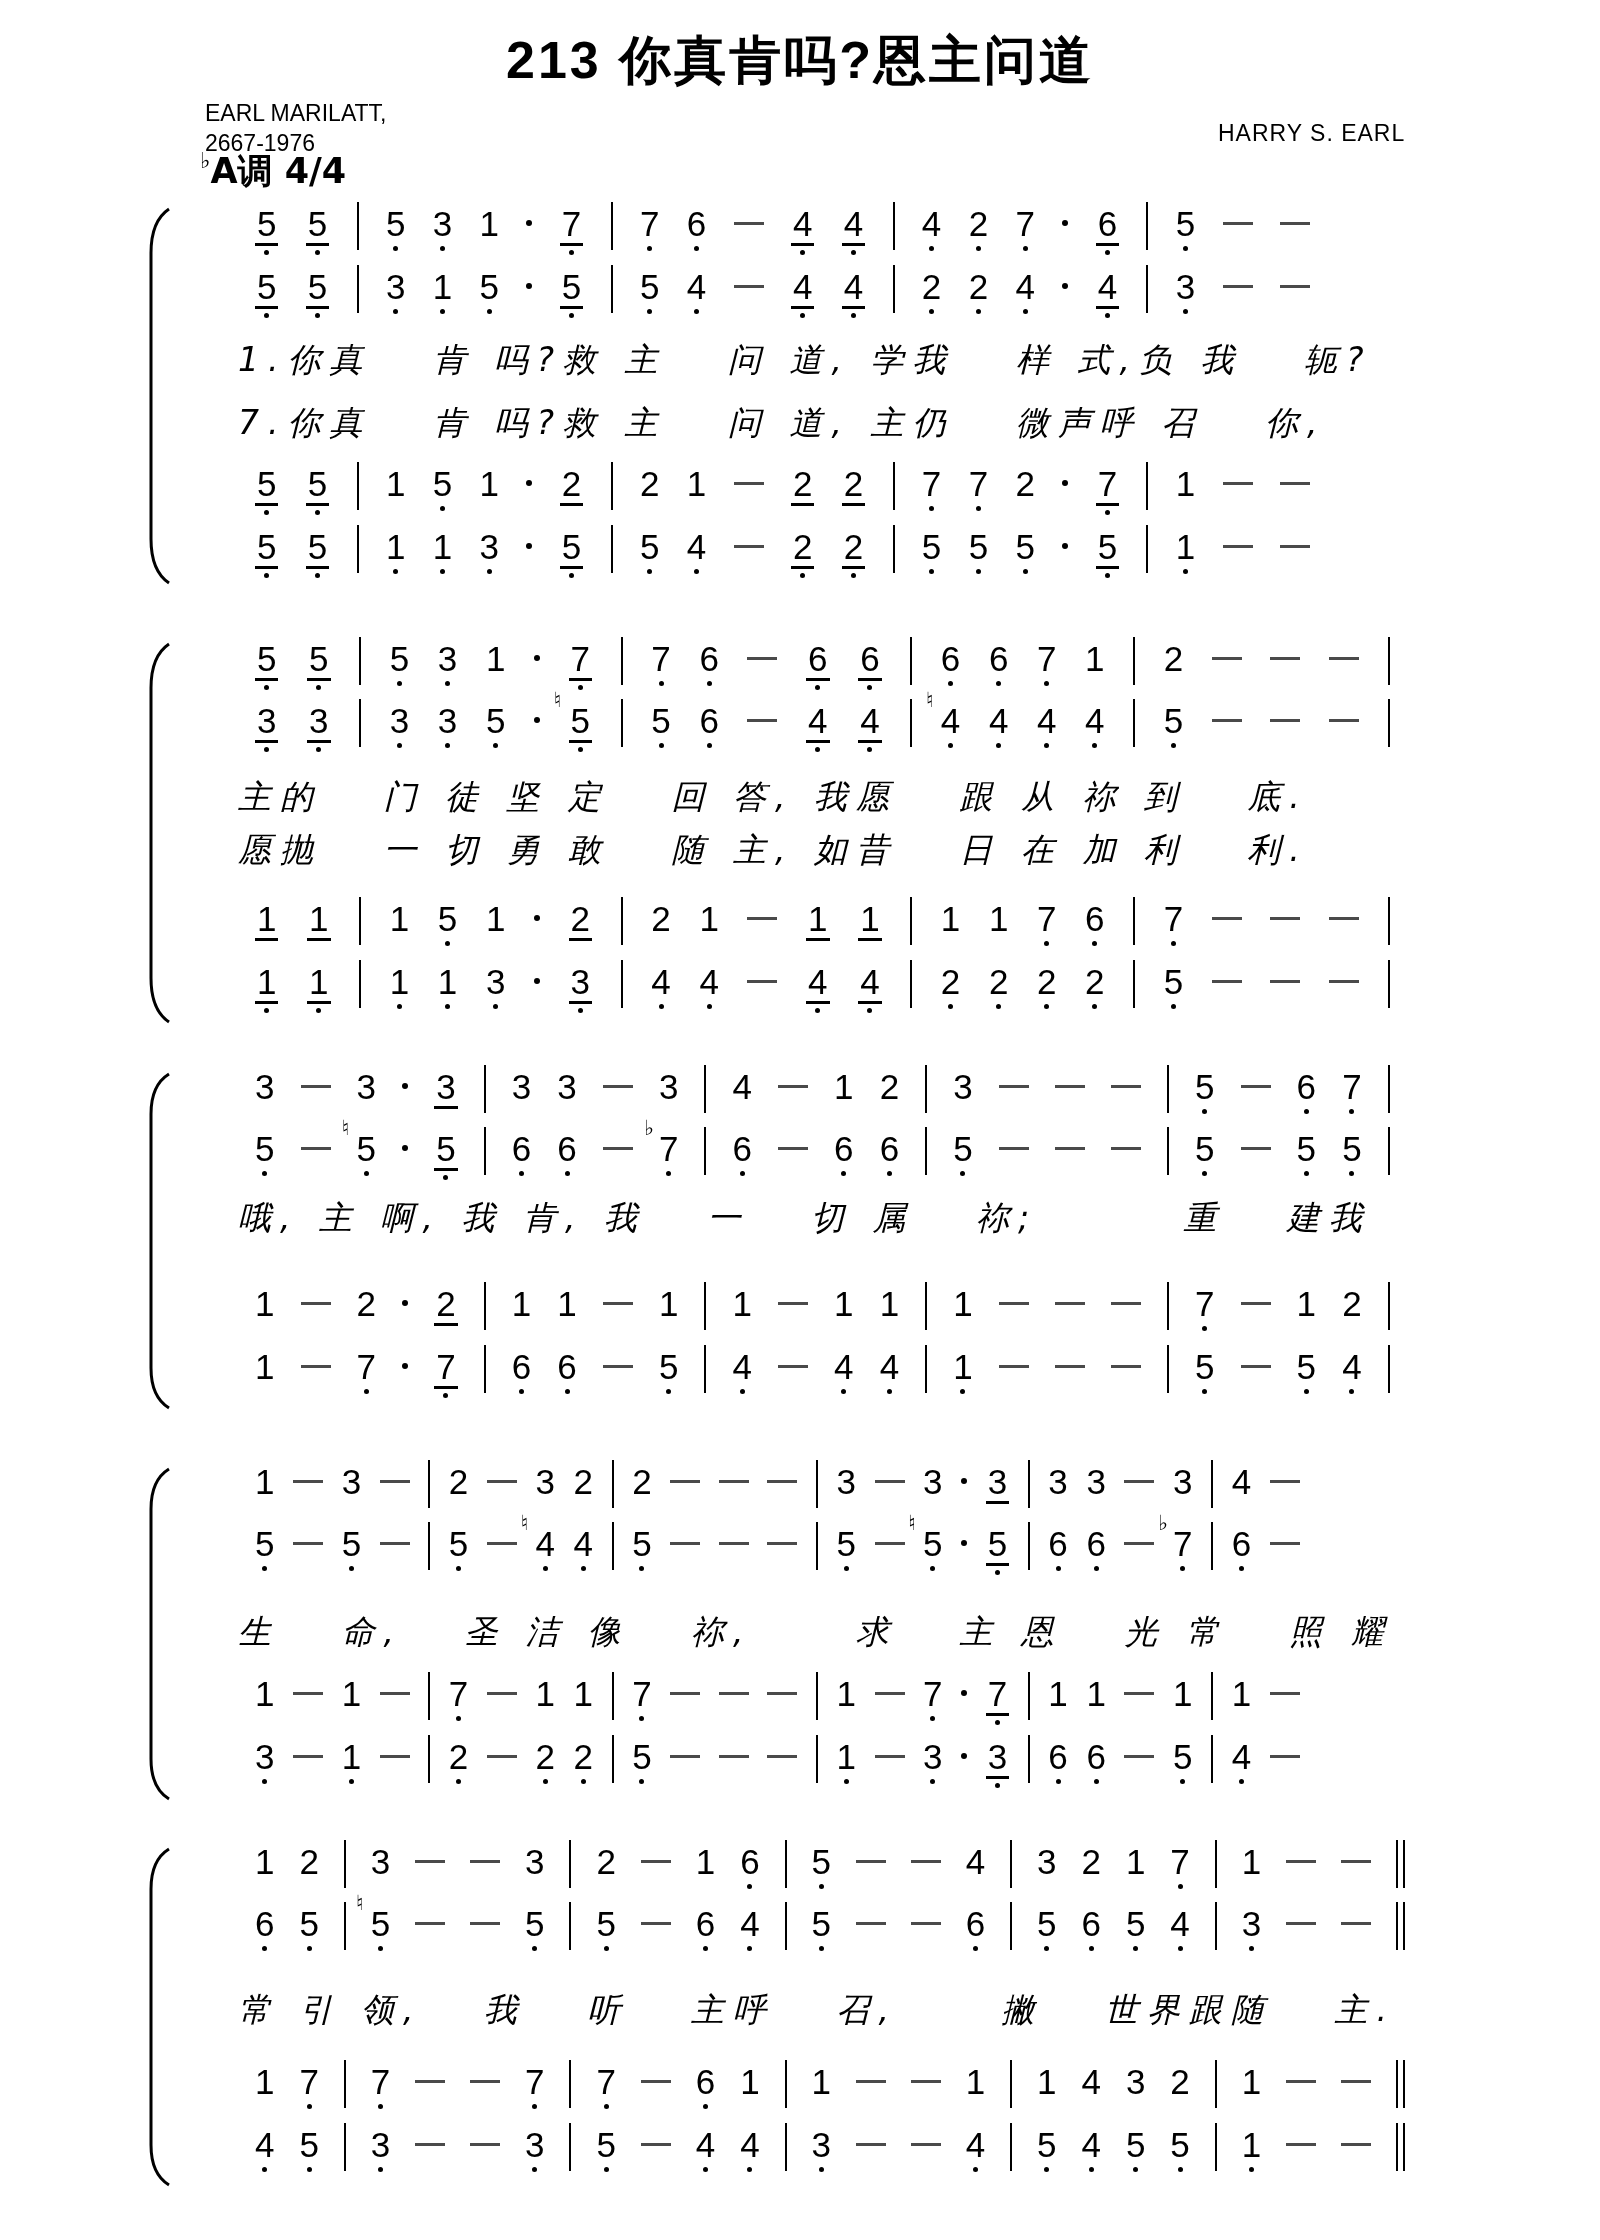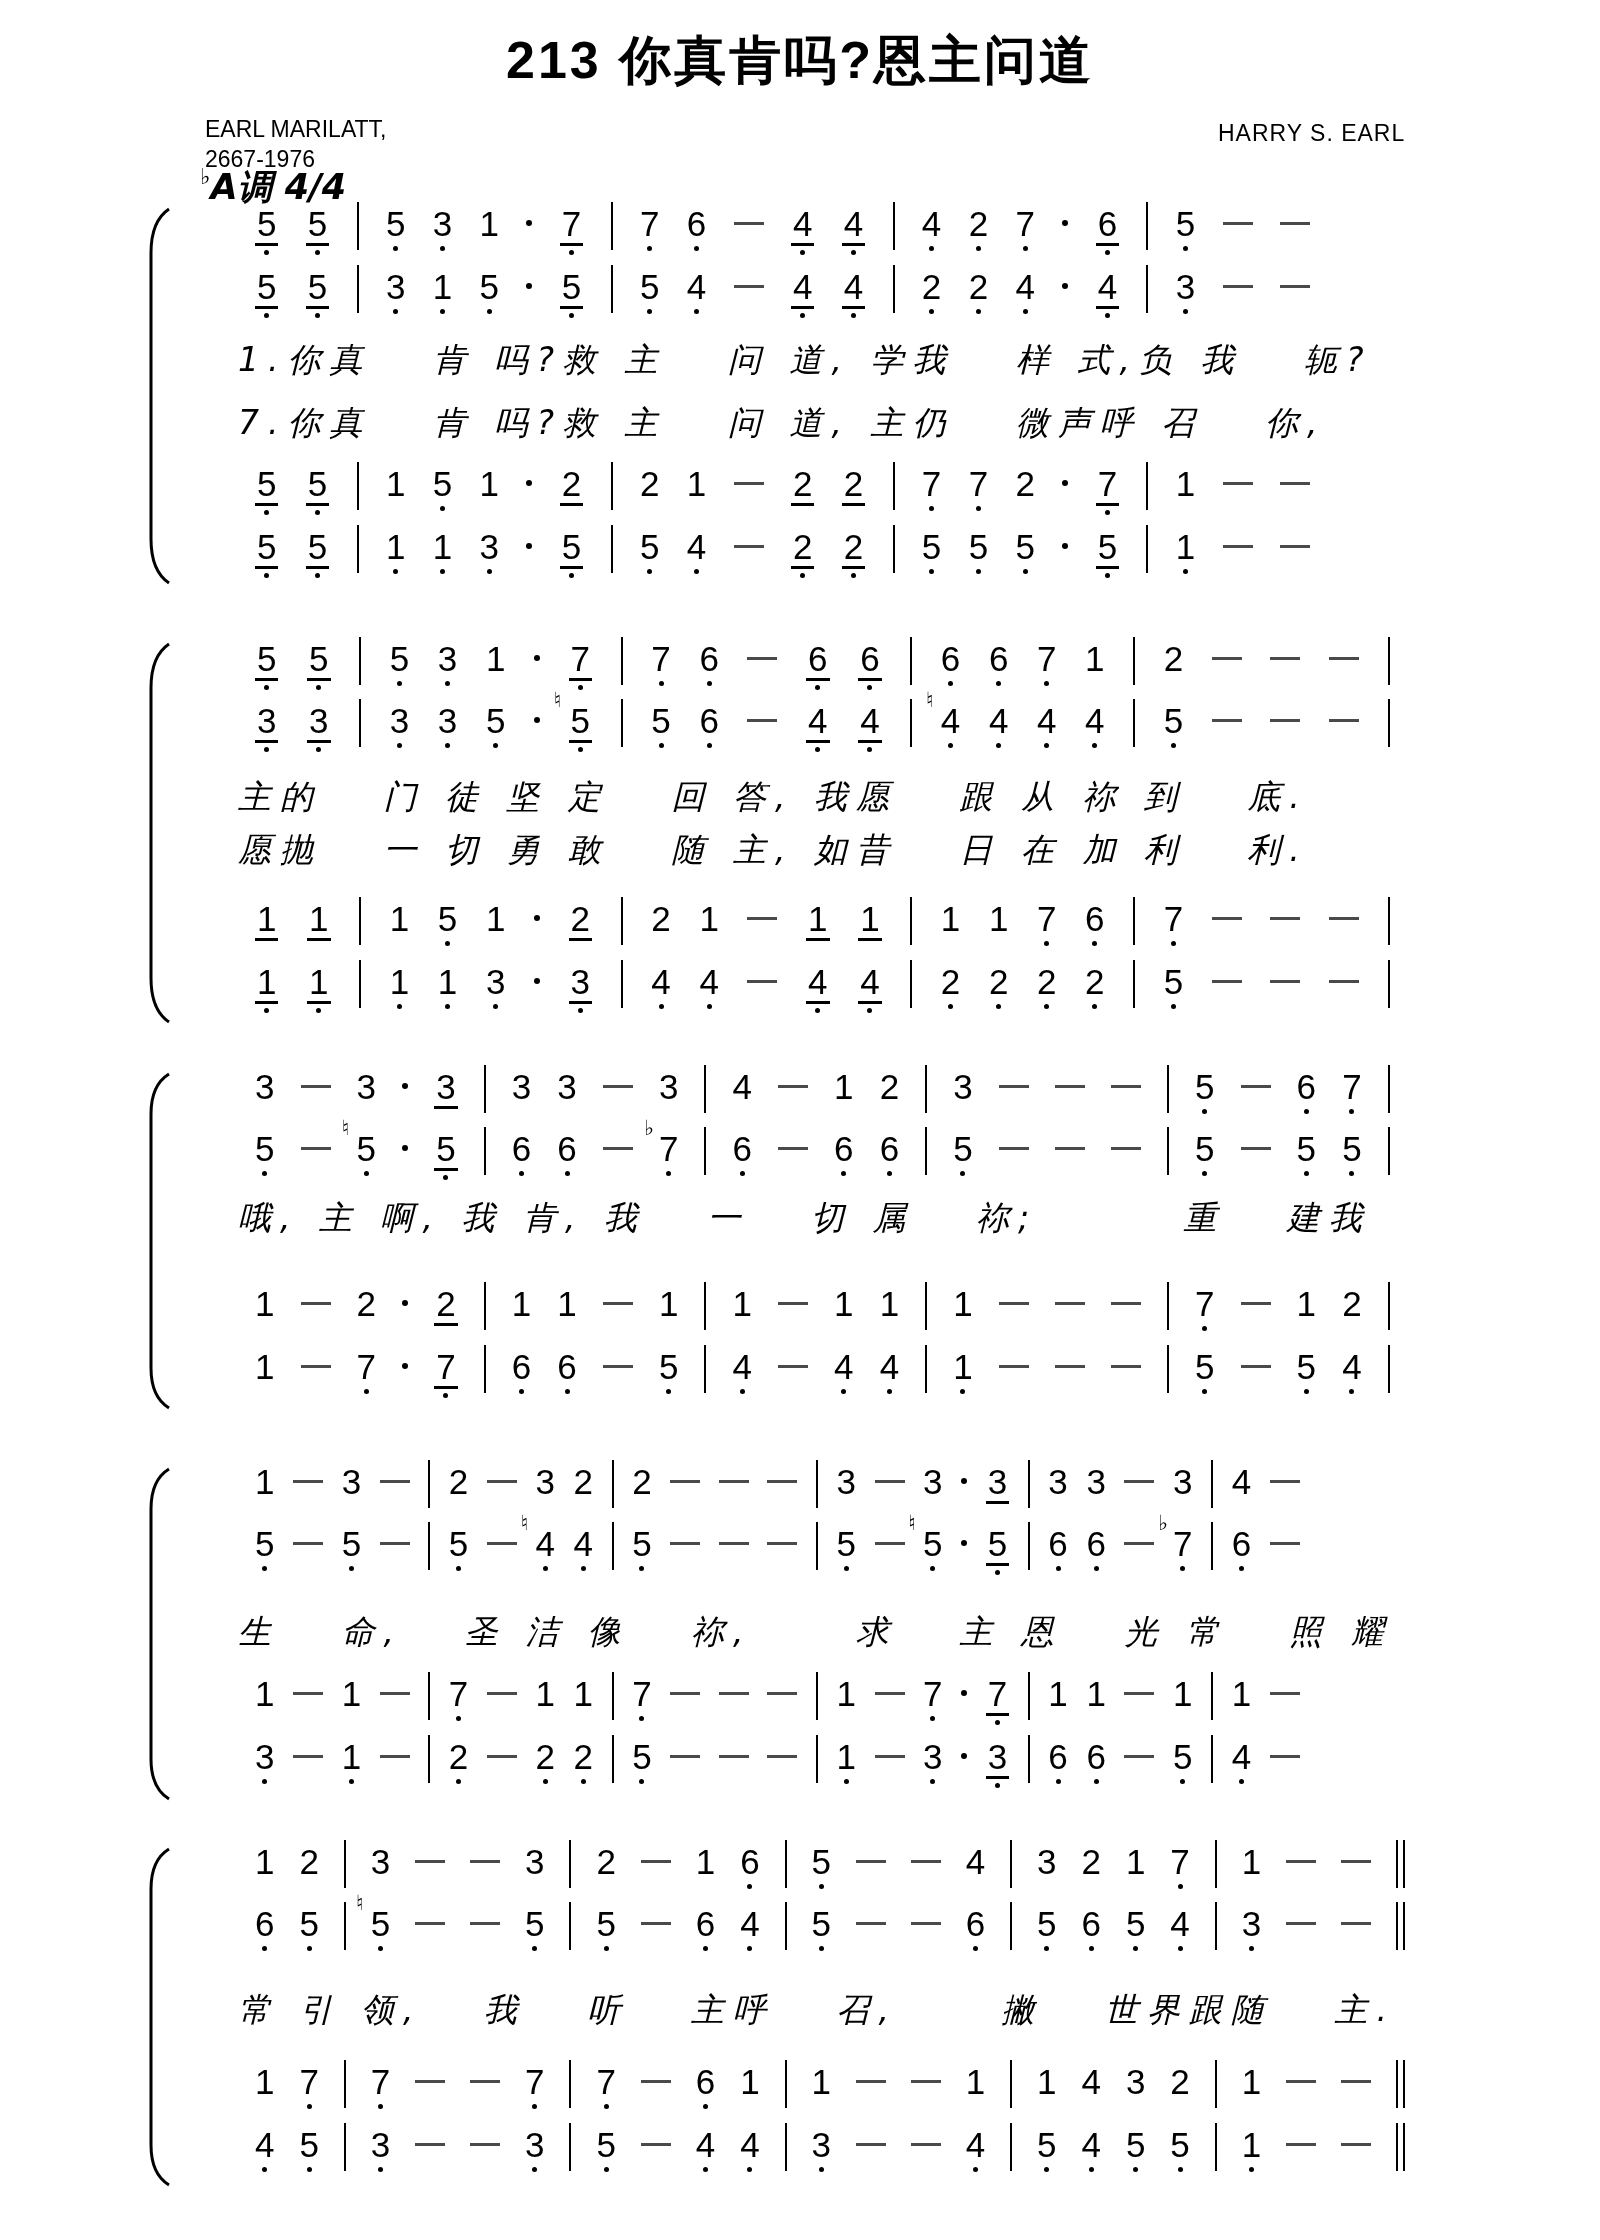--- a/index.html
+++ b/index.html
@@ -1,24 +1,24 @@
 <!DOCTYPE html>
 <html><head>
 <meta charset="utf-8">
 <style>
   html,body{margin:0;padding:0;background:#fff;}
   .page{position:relative;width:1476px;height:2240px;background:#ffffff;
         font-family:"Liberation Sans",sans-serif;color:#000;overflow:hidden;}
   .title{position:absolute;top:26px;left:0;width:1600px;text-align:center;
          font-size:52px;font-weight:bold;letter-spacing:3px;}
   .subtitle{position:absolute;top:106px;left:0;width:1600px;text-align:center;font-size:33px;}
-  .lyricist{position:absolute;left:205px;top:98px;font-size:23px;line-height:30px;margin-top:16px;}
+  .lyricist{position:absolute;left:205px;top:98px;font-size:23px;line-height:30px;}
   .composer{position:absolute;left:1218px;top:120px;font-size:23px;letter-spacing:1px;}
-  .keysig{position:absolute;left:200px;top:164px;font-size:35px;font-weight:bold;
-          font-family:"DejaVu Sans",sans-serif;font-style:italic;}
+  .keysig{position:absolute;left:200px;top:148px;font-size:35px;font-weight:bold;
+          font-family:"DejaVu Sans",sans-serif;}
   .keysig .key-flat{font-size:22px;vertical-align:15px;font-weight:normal;}
   .system{position:absolute;left:0;width:1600px;}
   .brace{position:absolute;left:143px;}
   .mrow{position:absolute;left:255px;display:flex;justify-content:space-between;
         align-items:flex-start;height:58px;}
   .lrow{position:absolute;left:238px;font-size:33px;white-space:pre;letter-spacing:9px;
         font-family:"DejaVu Sans","Liberation Sans",sans-serif;font-style:italic;}
   
   .note{display:inline-flex;flex-direction:column;align-items:center;position:relative;}
   .note .n{font-size:35px;line-height:37px;}

